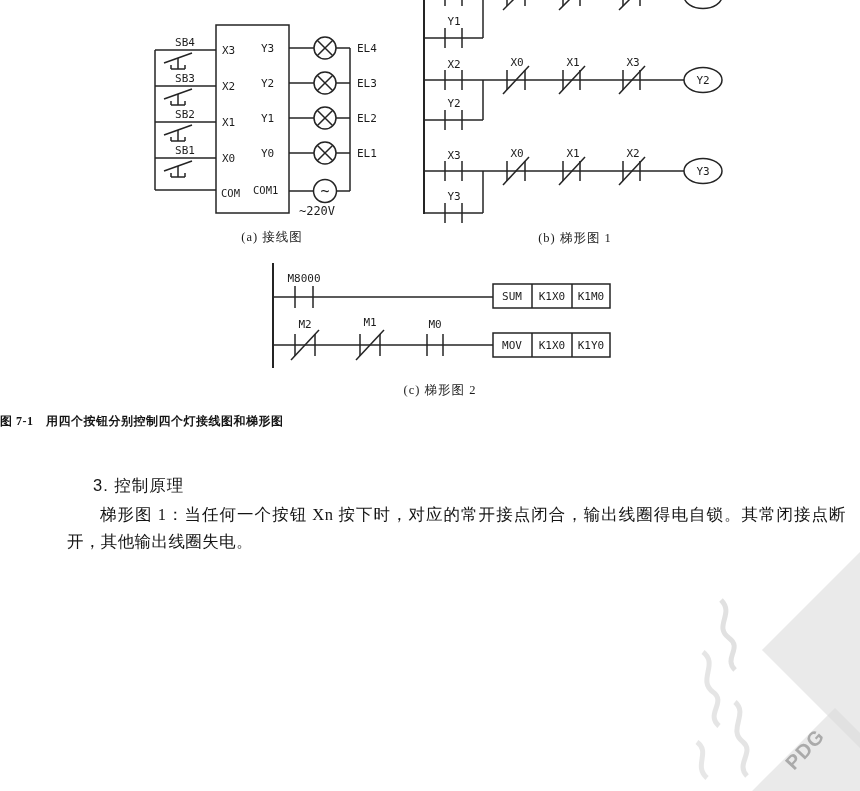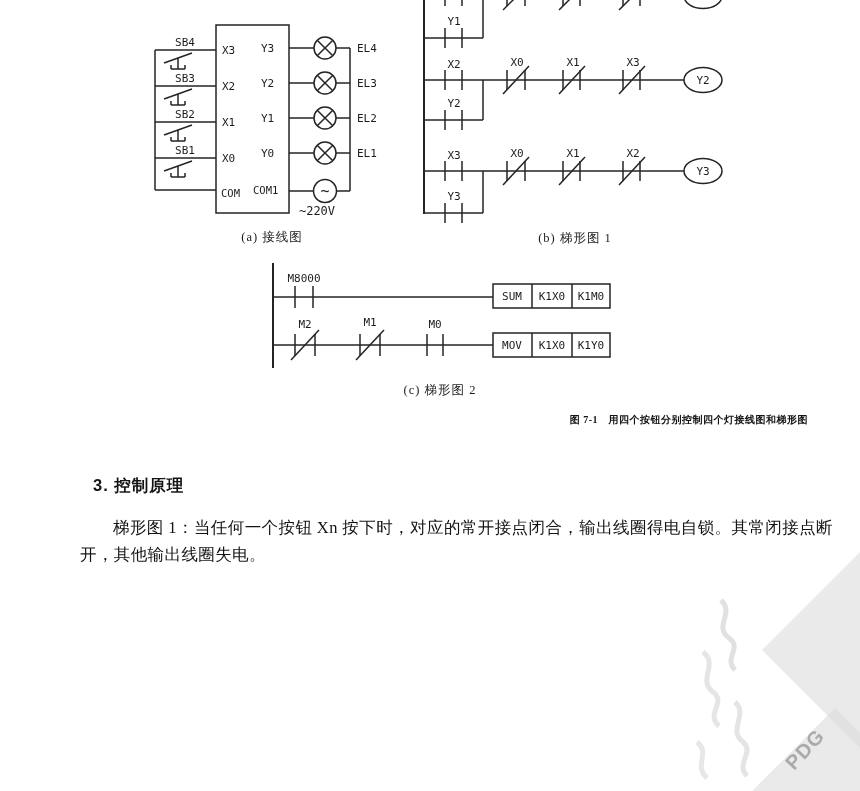--- a/index.html
+++ b/index.html
@@ -8,33 +8,33 @@
     overflow:hidden;font-family:"Liberation Serif","DejaVu Serif",serif;color:#141414;
   }
   svg{position:absolute;overflow:visible;}
   svg line, svg rect, svg ellipse, svg circle, svg path{stroke:#242424;stroke-width:1.5;fill:none;}
   svg rect{fill:#ffffff;}
   svg text{fill:#1c1c1c;font-family:"DejaVu Sans Mono","Liberation Mono",monospace;stroke:none;}
   .lbl{font-size:11px;}
   .lbl-sm{font-size:10.5px;}
   .cap{font-family:"Liberation Serif","DejaVu Serif",serif;font-size:12.5px;letter-spacing:1px;}
   .fig-caption{
-    position:absolute;top:413px;left:0;width:808px;text-align:right;
-    font-size:10px;font-weight:600;letter-spacing:.5px;
+    position:absolute;top:413px;left:0;width:808px;text-align:left;
+    font-size:12px;font-weight:600;letter-spacing:.5px;
   }
   .heading{
     position:absolute;top:475px;left:93px;
     font-family:"Liberation Sans","DejaVu Sans",sans-serif;
-    font-size:16.5px;font-weight:700;letter-spacing:1px;
+    font-size:16.5px;font-weight:400;letter-spacing:1px;
   }
   .bodytext{
     position:absolute;top:497px;left:63px;width:787px;
     font-size:16.5px;line-height:27px;text-align:justify;letter-spacing:.4px;
   }
-  .bodytext p{margin:17px;text-indent:2em;}
+  .bodytext p{margin:4px;text-indent:2em;}
   
   .wm{position:absolute;background:#d9d9d9;opacity:.55;transform:rotate(45deg);}
   .wm1{left:793px;top:575px;width:150px;height:150px;}
   .wm2{left:770px;top:735px;width:130px;height:130px;}
   .wm-pdg{
     position:absolute;left:782px;top:738px;
     font-family:"Liberation Sans","DejaVu Sans",sans-serif;
     font-size:20px;font-weight:700;color:#a0a0a0;letter-spacing:1px;
     transform:rotate(-47deg);opacity:.85;
   }

